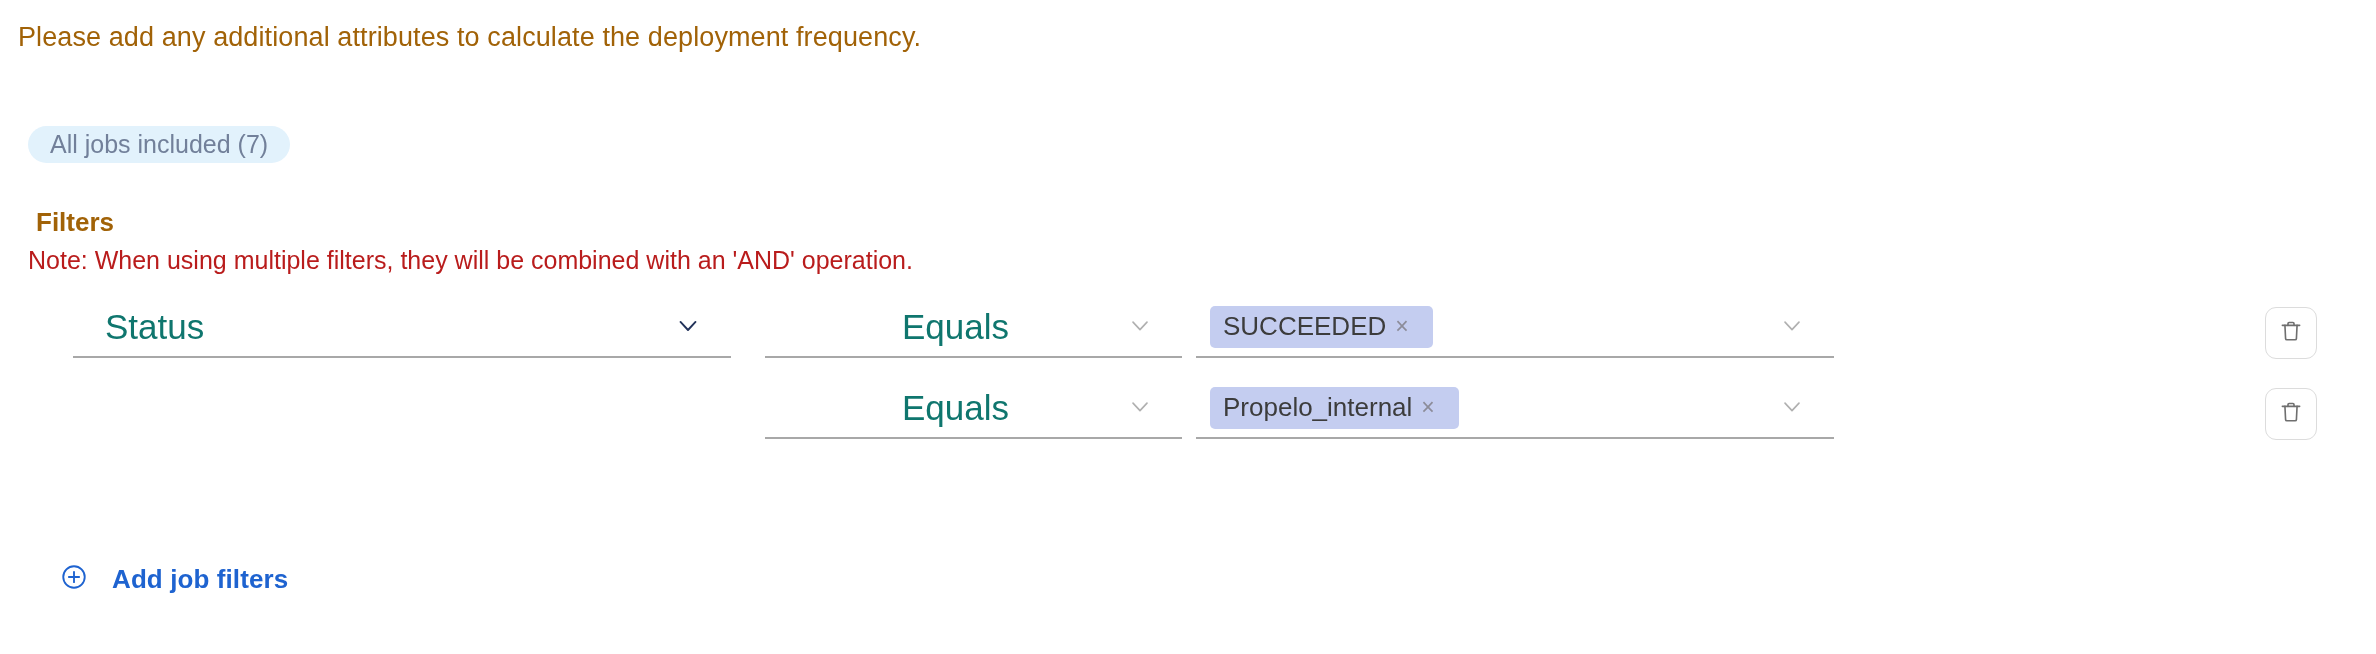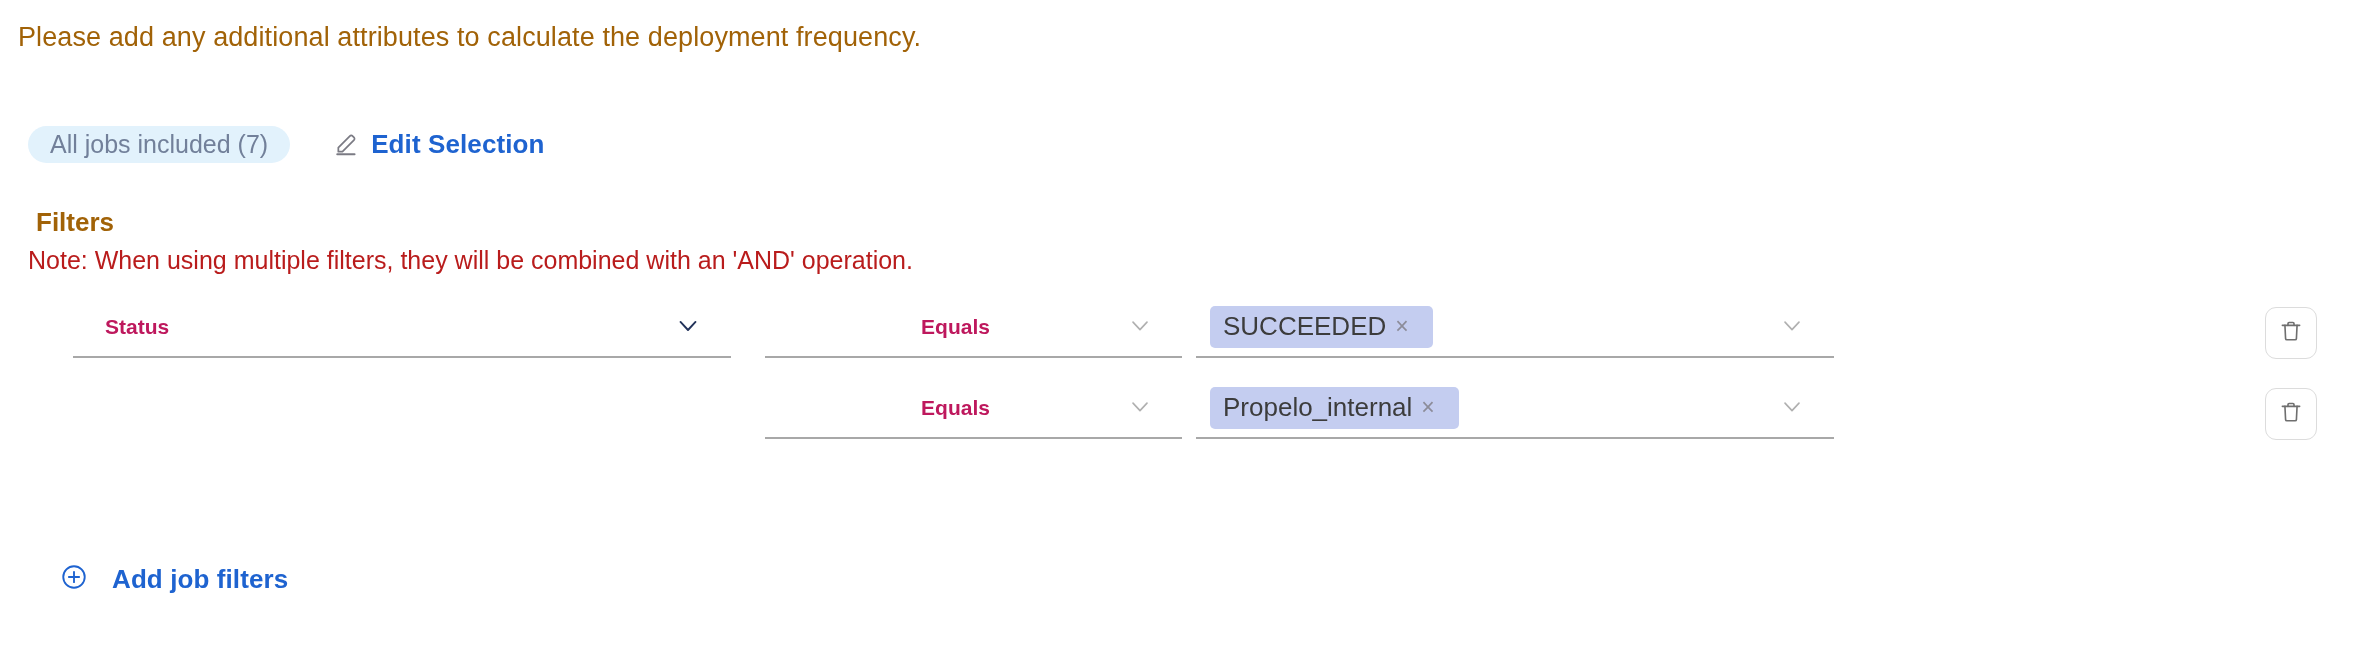--- a/index.html
+++ b/index.html
@@ -90,27 +90,26 @@
     display: flex;
     align-items: center;
     cursor: pointer;
     padding-bottom: 2px;
   }
   .field.f-attr  { left: 73px;   width: 658px; }
   .field.f-op    { left: 765px;  width: 417px; }
   .field.f-val   { left: 1196px; width: 638px; }
 
   .field-text {
-    font-size: 21px;
-    color: #be185d;
+    font-size: 35px;
+    color: #0f766e;
     padding-left: 32px;
     white-space: nowrap;
     flex: 1 1 auto;
     overflow: hidden;
-    font-weight: bold;
   }
   .field.f-op .field-text { padding-left: 20px; text-align: center; }
 
   .chev {
     flex: 0 0 auto;
     margin-right: 28px;
     display: block;
   }
   .chev.dark  { color: #22325a; }
   .chev.light { color: #b0b0b0; }
@@ -176,29 +175,20 @@
     white-space: nowrap;
   }
 </style>
 </head>
 <body>
 
 <div class="intro">Please add any additional attributes to calculate the deployment frequency.</div>
 
 <div class="selection-row">
   <div class="jobs-pill">All jobs included (7)</div>
-  <div class="edit-selection">
-    <span class="pencil-ic">
-      <svg width="26" height="26" viewBox="0 0 24 24" fill="none" stroke="#7b7b84" stroke-width="1.6" stroke-linecap="round" stroke-linejoin="round">
-        <path d="M4 16.2 14.6 5.6a1.8 1.8 0 0 1 2.6 0l1.2 1.2a1.8 1.8 0 0 1 0 2.6L7.8 20H4z"></path>
-        <path d="M3 22.4h16" stroke-width="1.8"></path>
-      </svg>
-    </span>
-    <span class="label">Edit Selection</span>
-  </div>
 </div>
 
 <div class="filters-title">Filters</div>
 <div class="filters-note">Note: When using multiple filters, they will be combined with an 'AND' operation.</div>
 
 <div class="filter-row r0">
   <div class="field f-attr">
     <span class="field-text">Status</span>
     <span class="chev dark">
       <svg width="30" height="30" viewBox="0 0 24 24" fill="none" stroke="currentColor" stroke-width="1.5" stroke-linecap="round" stroke-linejoin="round">

